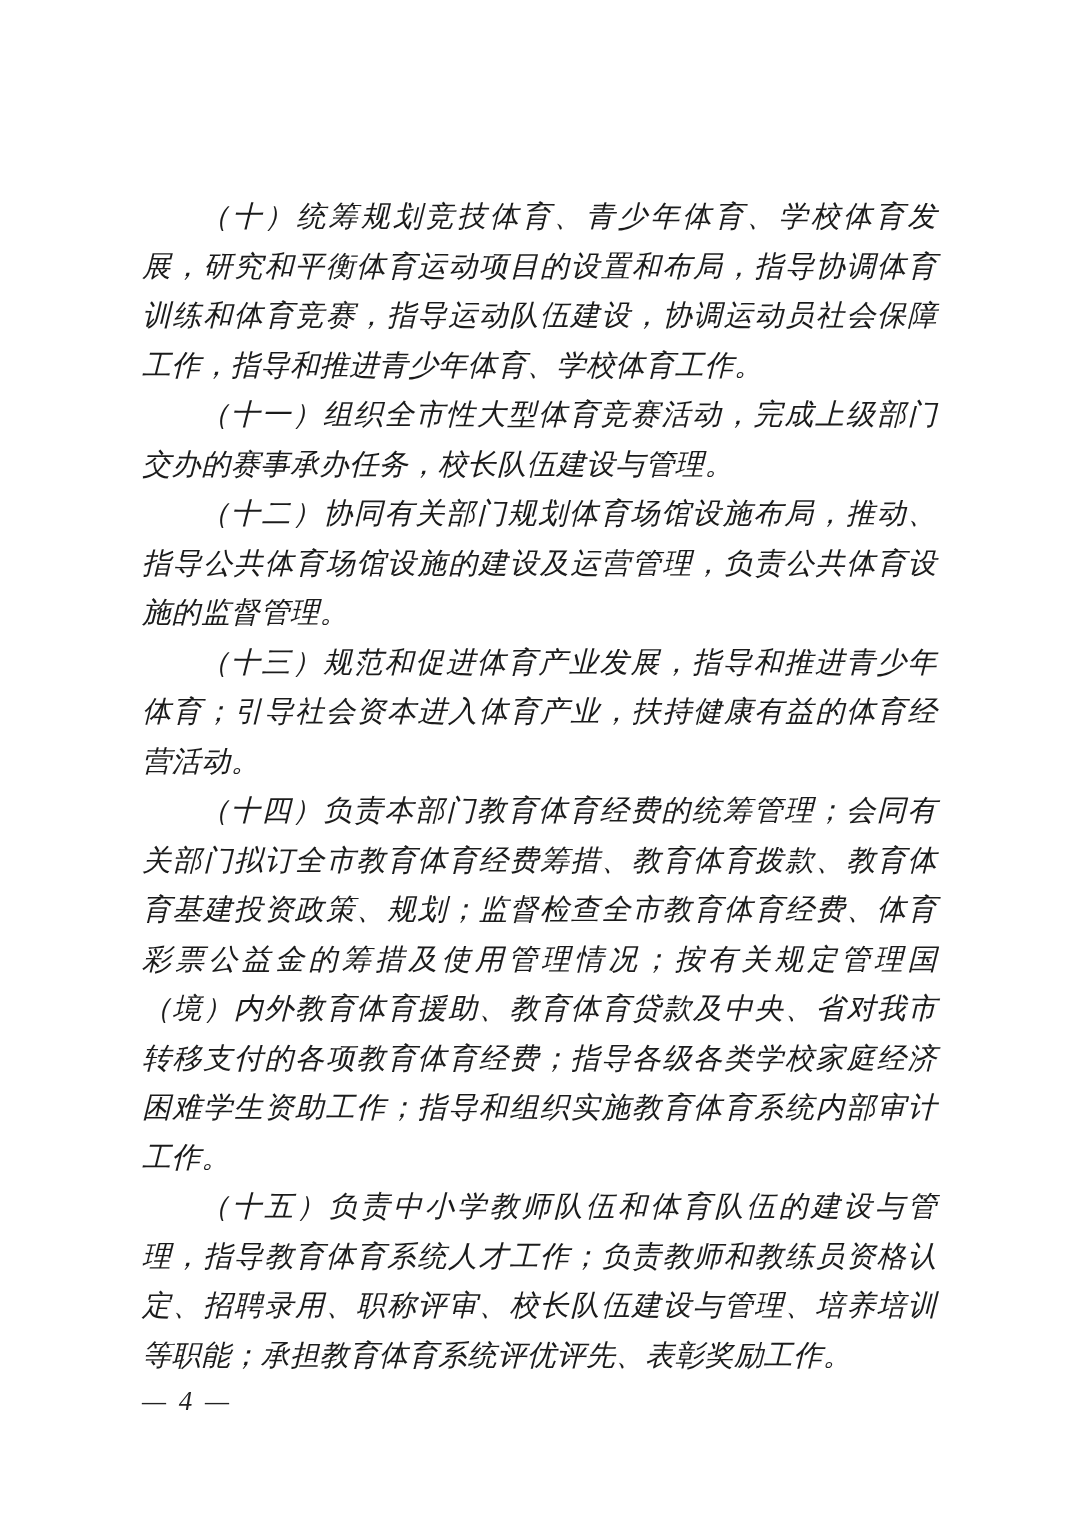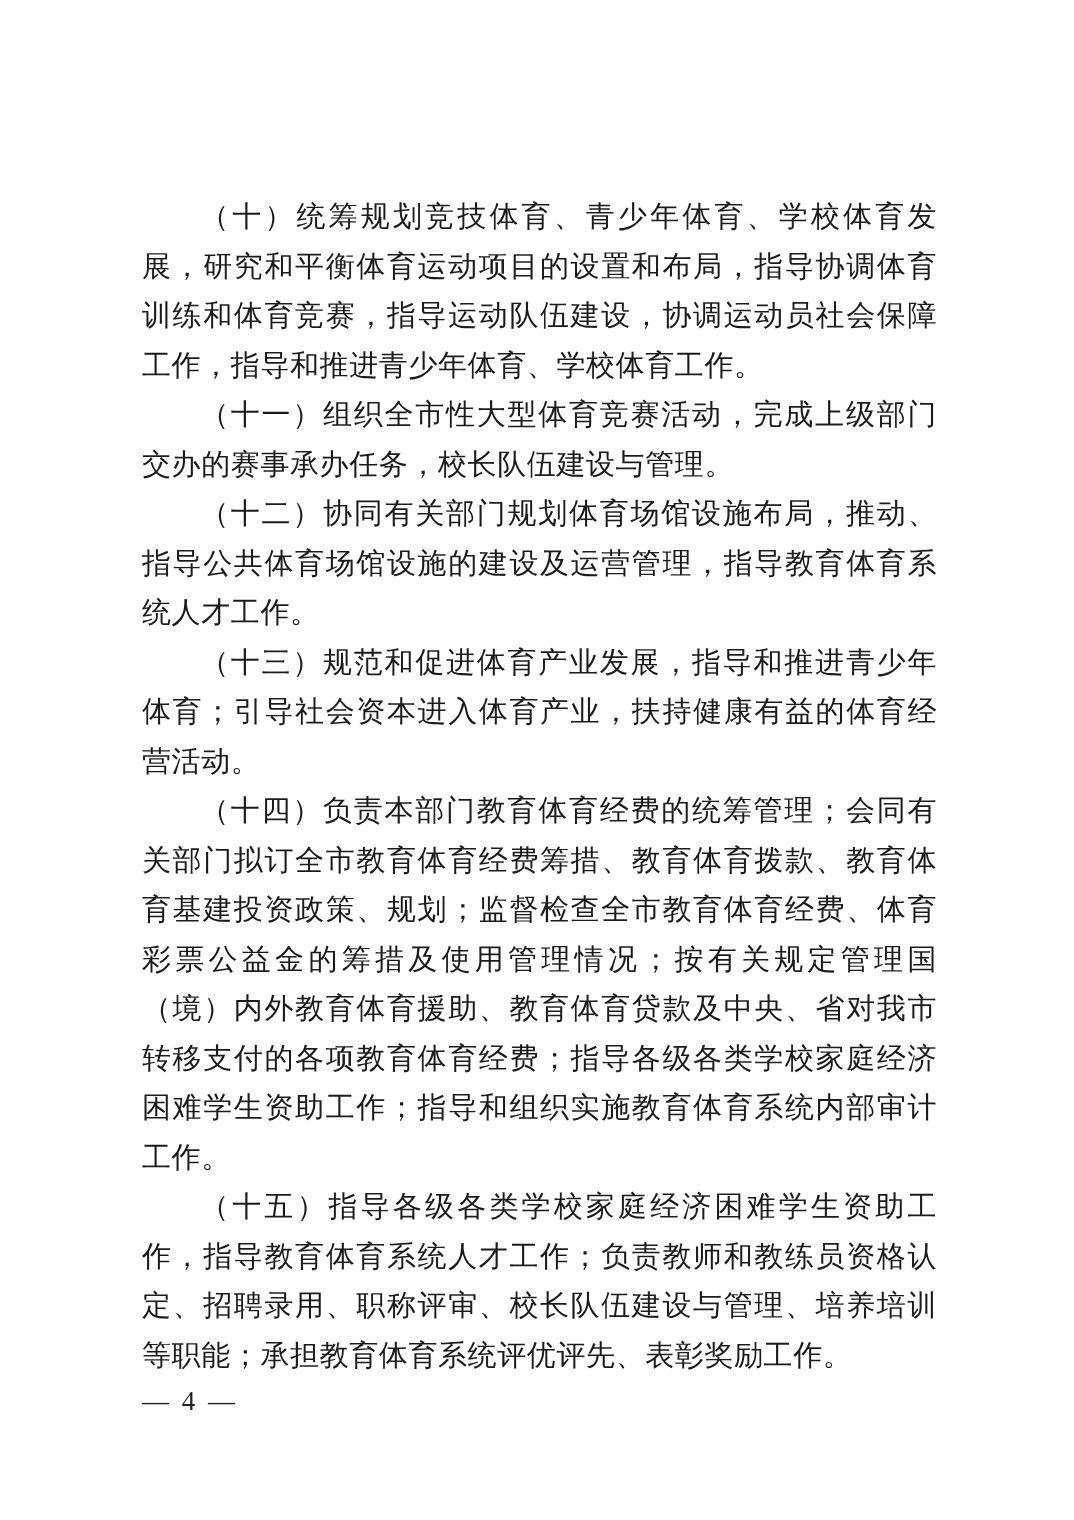--- a/index.html
+++ b/index.html
@@ -9,20 +9,21 @@
   }
   .page {
     position: relative;
     width: 1074px;
     height: 1520px;
     margin: 0 auto;
     background: #ffffff;
     color: #1b1b1b;
     font-family: "Liberation Serif", "DejaVu Serif", serif;
     overflow: hidden;
+    font-style: italic;
   }
   .doc-body {
     position: absolute;
     left: 142px;
     top: 192px;
     width: 795px;
     font-size: 29px;
     line-height: 49.5px;
     text-align: justify;
   }
@@ -43,19 +44,19 @@
     white-space: pre;
   }
 </style>
 </head>
 <body>
 
 <div class="page">
   <div class="doc-body" id="doc-body">
       <p>（十）统筹规划竞技体育、青少年体育、学校体育发展，研究和平衡体育运动项目的设置和布局，指导协调体育训练和体育竞赛，指导运动队伍建设，协调运动员社会保障工作，指导和推进青少年体育、学校体育工作。</p>
       <p>（十一）组织全市性大型体育竞赛活动，完成上级部门交办的赛事承办任务，校长队伍建设与管理。</p>
-      <p>（十二）协同有关部门规划体育场馆设施布局，推动、指导公共体育场馆设施的建设及运营管理，指导教育体育系统人才工作。</p>
+      <p>（十二）协同有关部门规划体育场馆设施布局，推动、指导公共体育场馆设施的建设及运营管理，负责公共体育设施的监督管理。</p>
       <p>（十三）规范和促进体育产业发展，指导和推进青少年体育；引导社会资本进入体育产业，扶持健康有益的体育经营活动。</p>
       <p>（十四）负责本部门教育体育经费的统筹管理；会同有关部门拟订全市教育体育经费筹措、教育体育拨款、教育体育基建投资政策、规划；监督检查全市教育体育经费、体育彩票公益金的筹措及使用管理情况；按有关规定管理国（境）内外教育体育援助、教育体育贷款及中央、省对我市转移支付的各项教育体育经费；指导各级各类学校家庭经济困难学生资助工作；指导和组织实施教育体育系统内部审计工作。</p>
-      <p>（十五）指导各级各类学校家庭经济困难学生资助工作，指导教育体育系统人才工作；负责教师和教练员资格认定、招聘录用、职称评审、校长队伍建设与管理、培养培训等职能；承担教育体育系统评优评先、表彰奖励工作。</p>
+      <p>（十五）负责中小学教师队伍和体育队伍的建设与管理，指导教育体育系统人才工作；负责教师和教练员资格认定、招聘录用、职称评审、校长队伍建设与管理、培养培训等职能；承担教育体育系统评优评先、表彰奖励工作。</p>
     </div>
   <div class="page-number">— 4 —</div>
 </div>
 
 </body></html>

